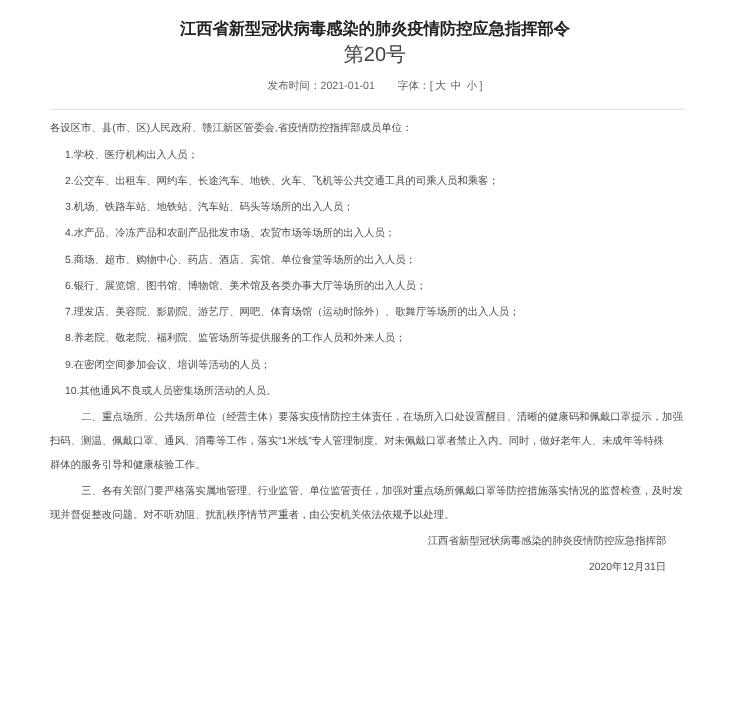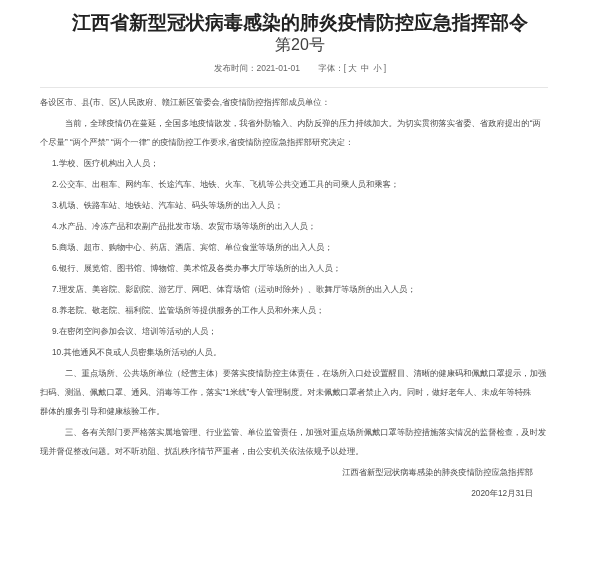--- a/index.html
+++ b/index.html
@@ -11,21 +11,21 @@
     height: 570px;
     background: #ffffff;
     font-family: "Liberation Sans", sans-serif;
     overflow: hidden;
   }
   .doc-header {
     text-align: center;
     padding-top: 13px;
   }
   .title {
-    font-size: 19px;
+    font-size: 13px;
     font-weight: bold;
     color: #222222;
     margin: 0;
     line-height: 19px;
   }
   .doc-number {
     font-size: 16px;
     color: #404040;
     margin-top: 5px;
     line-height: 16px;
@@ -89,22 +89,20 @@
     <div class="meta">
       <span class="meta-item"><span>发布时间：</span><span>2021-01-01</span></span>
       <span class="meta-item"><span>字体：</span><span>[</span><a class="fs">大</a><a class="fs">中</a><a class="fs">小</a><span>]</span></span>
     </div>
   </header>
 
   <div class="divider"></div>
 
   <main class="doc-body">
     <p>各设区市、县(市、区)人民政府、赣江新区管委会,省疫情防控指挥部成员单位：</p>
-    <p class="indent">当前，全球疫情仍在蔓延，全国多地疫情散发，我省外防输入、内防反弹的压力持续加大。为切实贯彻落实省委、省政府提出的“两
-个尽量” “两个严禁” “两个一律” 的疫情防控工作要求,省疫情防控应急指挥部研究决定：</p>
     <p class="num">1.学校、医疗机构出入人员；</p>
     <p class="num">2.公交车、出租车、网约车、长途汽车、地铁、火车、飞机等公共交通工具的司乘人员和乘客；</p>
     <p class="num">3.机场、铁路车站、地铁站、汽车站、码头等场所的出入人员；</p>
     <p class="num">4.水产品、冷冻产品和农副产品批发市场、农贸市场等场所的出入人员；</p>
     <p class="num">5.商场、超市、购物中心、药店、酒店、宾馆、单位食堂等场所的出入人员；</p>
     <p class="num">6.银行、展览馆、图书馆、博物馆、美术馆及各类办事大厅等场所的出入人员；</p>
     <p class="num">7.理发店、美容院、影剧院、游艺厅、网吧、体育场馆（运动时除外）、歌舞厅等场所的出入人员；</p>
     <p class="num">8.养老院、敬老院、福利院、监管场所等提供服务的工作人员和外来人员；</p>
     <p class="num">9.在密闭空间参加会议、培训等活动的人员；</p>
     <p class="num">10.其他通风不良或人员密集场所活动的人员。</p>

